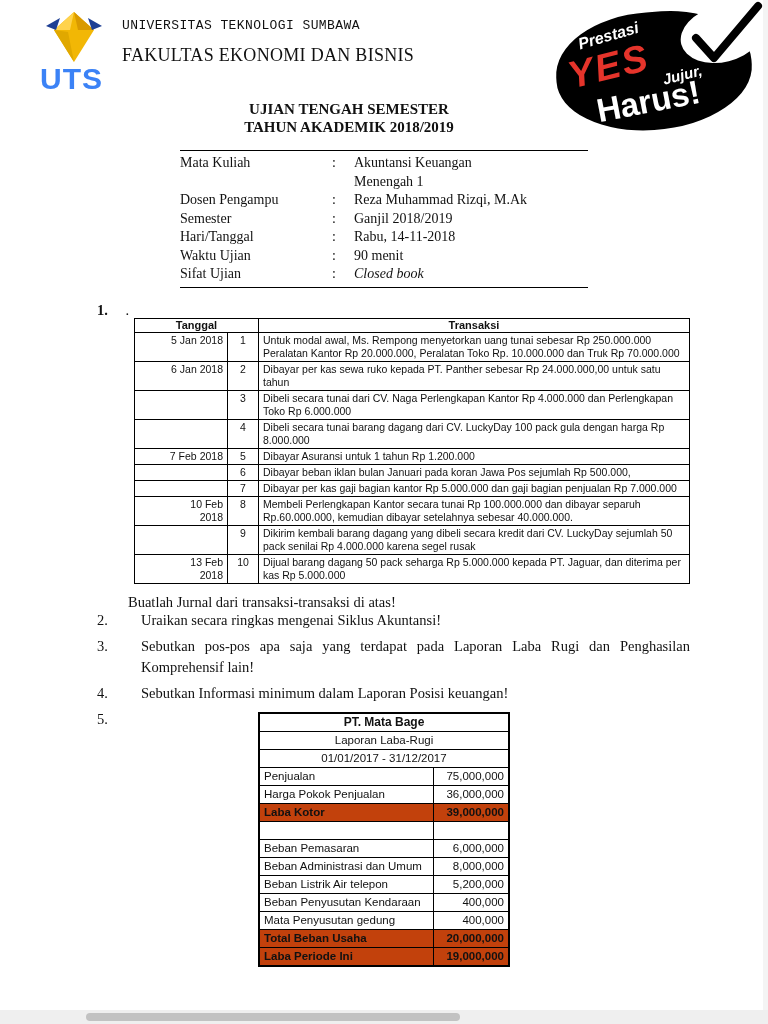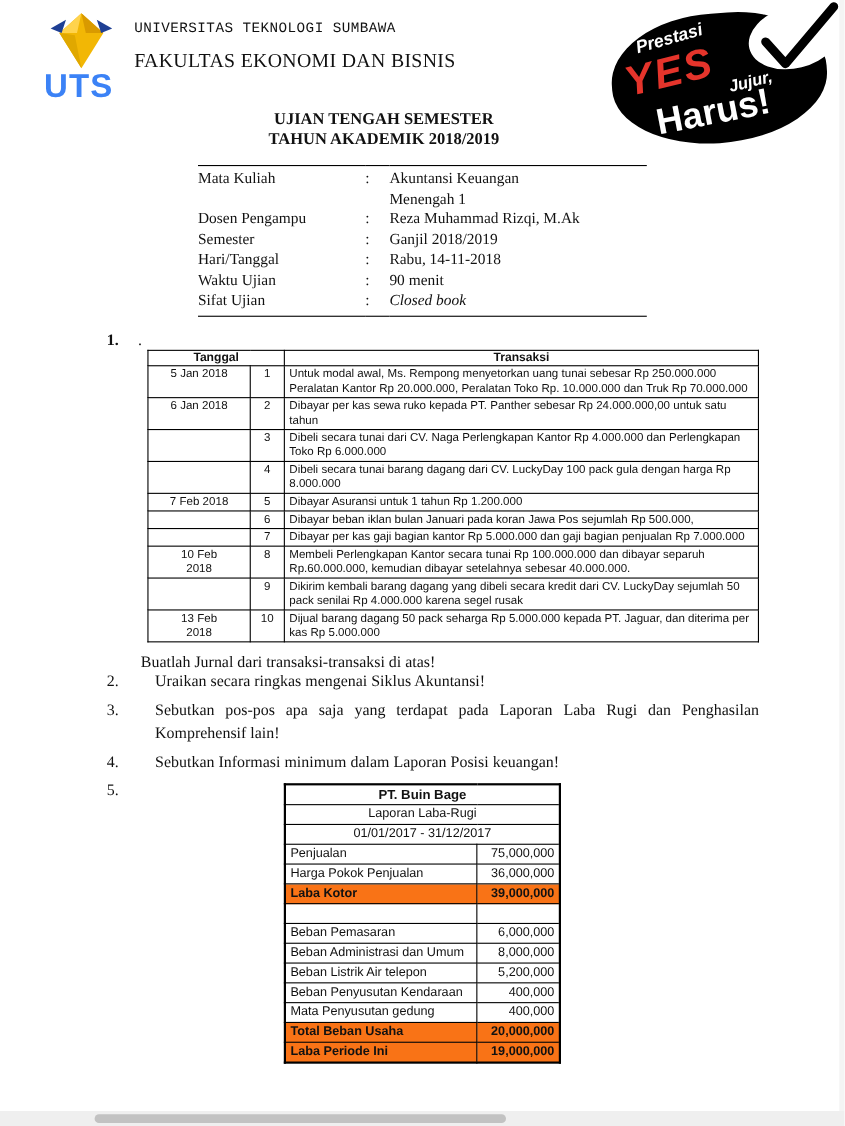--- a/index.html
+++ b/index.html
@@ -42,41 +42,41 @@
 
   
   .q1 { position:absolute; left:97px; top:302px; font-size:14.5px; font-weight:bold; }
   .q1 .dot { font-weight:normal; margin-left:14px; }
 
   
   .tx-table { position:absolute; left:134px; top:318px; width:556px; border-collapse:collapse;
               font-family:"Liberation Sans",sans-serif; font-size:10.5px; line-height:13px; }
   .tx-table th, .tx-table td { border:1px solid #000; padding:1px 4px; vertical-align:top; }
   .tx-table th { font-size:11px; text-align:center; padding:0 16px; }
-  .tx-table td.date { width:84px; text-align:center; white-space:pre-line; }
+  .tx-table td.date { width:84px; text-align:right; white-space:pre-line; }
   .tx-table td.no { width:22px; text-align:center; }
 
   .prompt { position:absolute; left:128px; top:582px; font-size:14.5px;margin-top:12px; }
 
   
   .questions { position:absolute; left:97px; top:610px; width:593px; font-size:14.5px; line-height:21px; }
   .q-item { position:relative; margin-bottom:5px; }
   .qno { position:absolute; left:0; top:0; }
   .qtext { margin-left:44px; }
   .justify .qtext { text-align:justify; }
 
   
   .income-table { position:absolute; left:258px; top:712px; width:252px; border-collapse:collapse;
                   font-family:"Liberation Sans",sans-serif; font-size:11.5px; line-height:14.5px;
                   border:2px solid #000; }
   .income-table td { border:1px solid #000; padding:1px 4px; height:15px; }
   .income-table td.center { text-align:center; }
   .income-table td.b { font-weight:bold; font-size:12px; }
   .income-table td.num { width:66px; text-align:right; }
-  .income-table tr.hl td { background:#f97316; font-weight:bold; }
+  .income-table tr.hl td { background:#c2410c; font-weight:bold; }
 
   
   .vtrack { position:absolute; right:0; top:0; width:5px; bottom:14px; background:#f4f4f4; }
   .hscroll { position:absolute; left:0; right:0; bottom:0; height:14px; background:#efefef; }
   .hthumb { position:absolute; left:86px; top:3px; width:374px; height:8px; background:#c2c2c2; border-radius:4px; }
 </style>
 </head>
 <body>
 
 <div class="page">
@@ -233,21 +233,21 @@
     </div>
     <div class="q-item">
       <span class="qno">5.</span>
       <div class="qtext"></div>
     </div>
   </div>
 
   <table class="income-table">
     <tbody>
       <tr>
-        <td colspan="2" class="center b">PT. Buin Bage</td>
+        <td colspan="2" class="center b">PT. Mata Bage</td>
       </tr>
       <tr>
         <td colspan="2" class="center">Laporan Laba-Rugi</td>
       </tr>
       <tr>
         <td colspan="2" class="center">01/01/2017 - 31/12/2017</td>
       </tr>
       <tr>
         <td>Penjualan</td>
         <td class="num">75,000,000</td>

